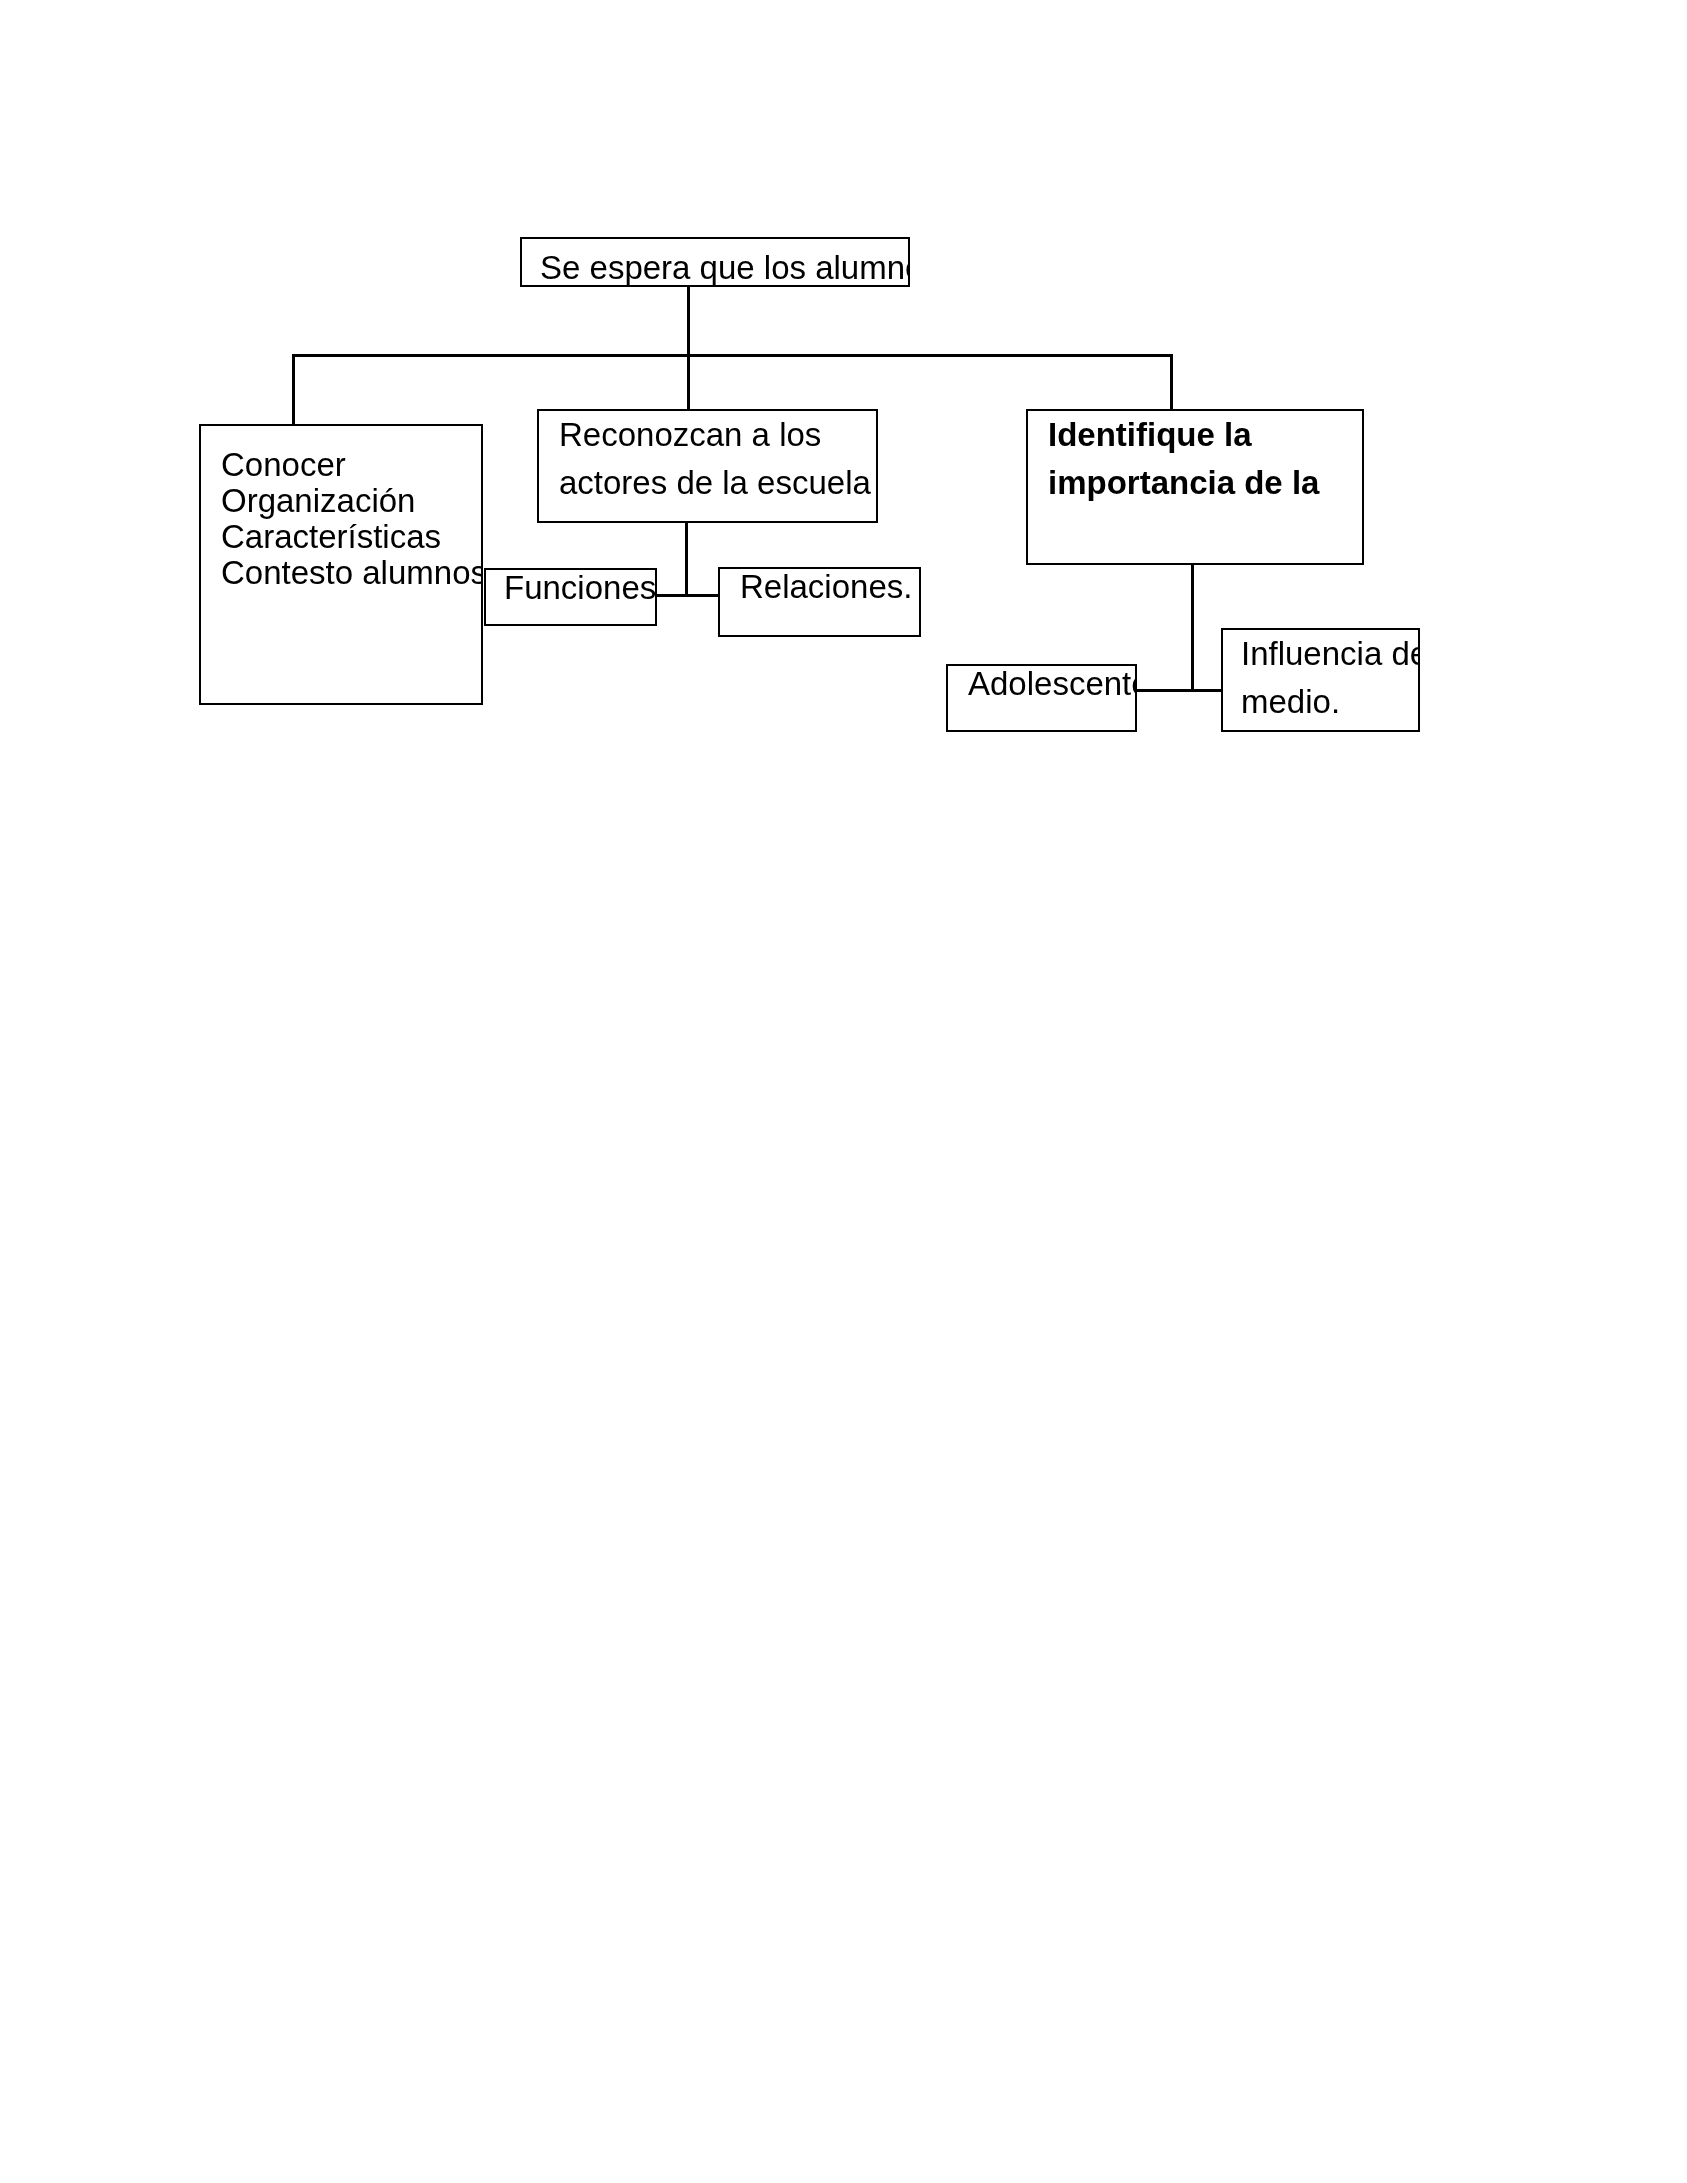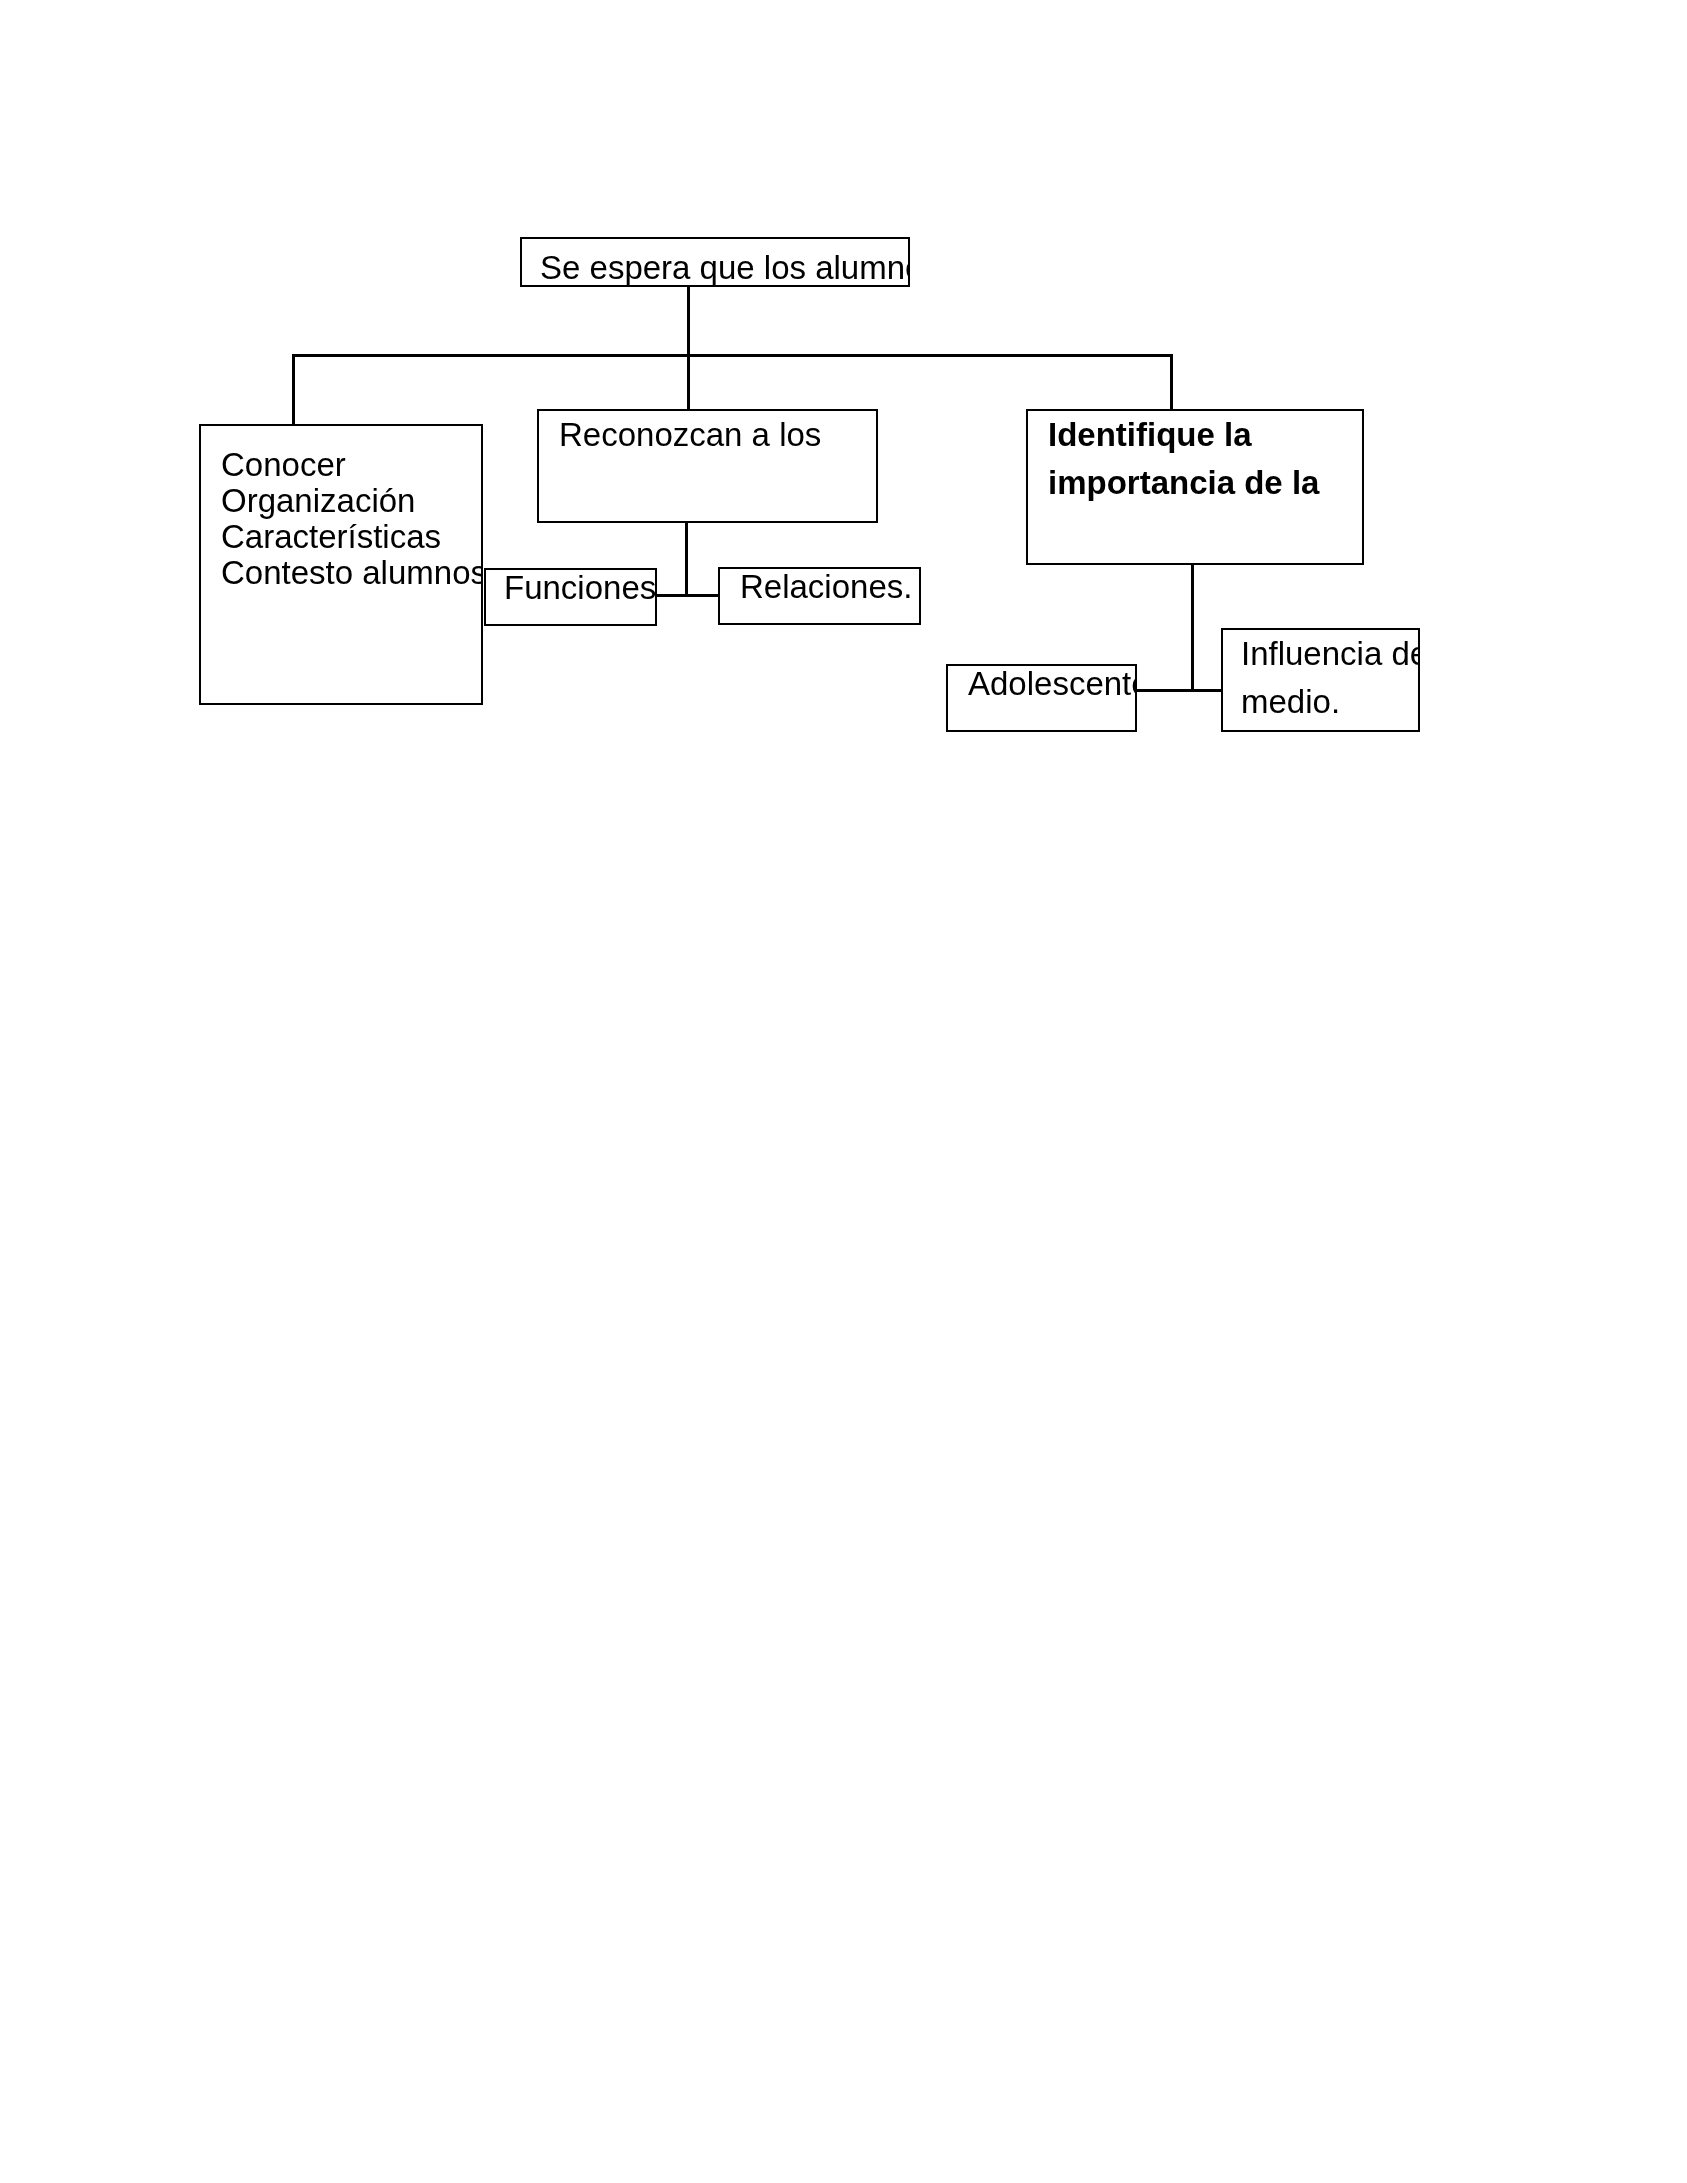--- a/index.html
+++ b/index.html
@@ -77,21 +77,21 @@
   #node-identifique .line {
     font-size: 33px;
     line-height: 48px;
   }
   #node-funciones {
     left: 484px; top: 568px; width: 173px; height: 58px;
     padding: 0 0 0 18px;
   }
   #node-funciones .line { font-size: 33px; line-height: 36px; }
   #node-relaciones {
-    left: 718px; top: 567px; width: 203px; height: 58px;
+    left: 718px; top: 567px; width: 203px; height: 70px;
     padding: 0 0 0 20px;
   }
   #node-relaciones .line { font-size: 33px; line-height: 36px; }
   #node-adolescentes {
     left: 946px; top: 664px; width: 191px; height: 68px;
     padding: 0 0 0 20px;
   }
   #node-adolescentes .line { font-size: 33px; line-height: 36px; }
   #node-influencia {
     left: 1221px; top: 628px; width: 199px; height: 104px;
@@ -129,20 +129,21 @@
 
     <div class="node" id="node-conocer">
       <span class="line">Conocer</span>
       <span class="line">Organización</span>
       <span class="line">Características</span>
       <span class="line">Contesto alumnos</span>
     </div>
 
     <div class="node" id="node-actores">
       <span class="line">Reconozcan a los</span>
+      <span class="line">actores de la escuela</span>
     </div>
 
     <div class="node" id="node-identifique">
       <span class="line">Identifique la</span>
       <span class="line">importancia de la</span>
     </div>
 
     <div class="node" id="node-funciones">
       <span class="line">Funciones.</span>
     </div>

